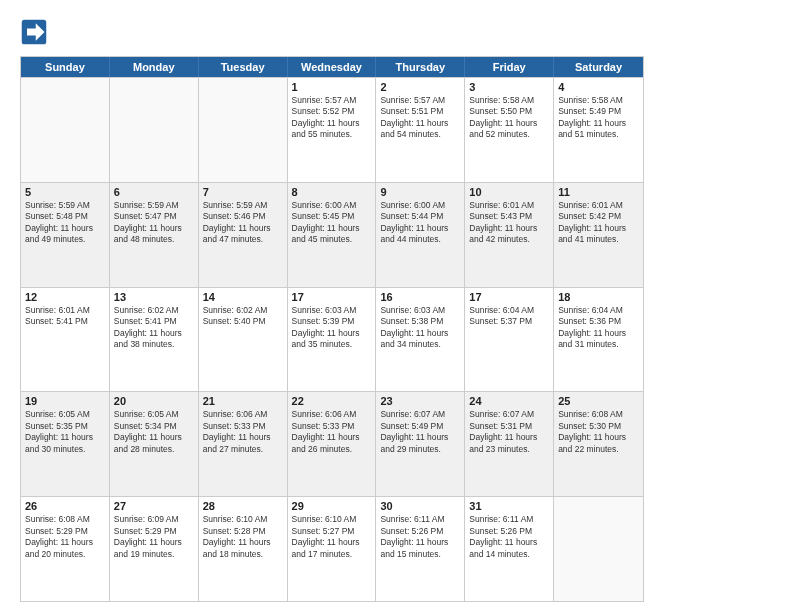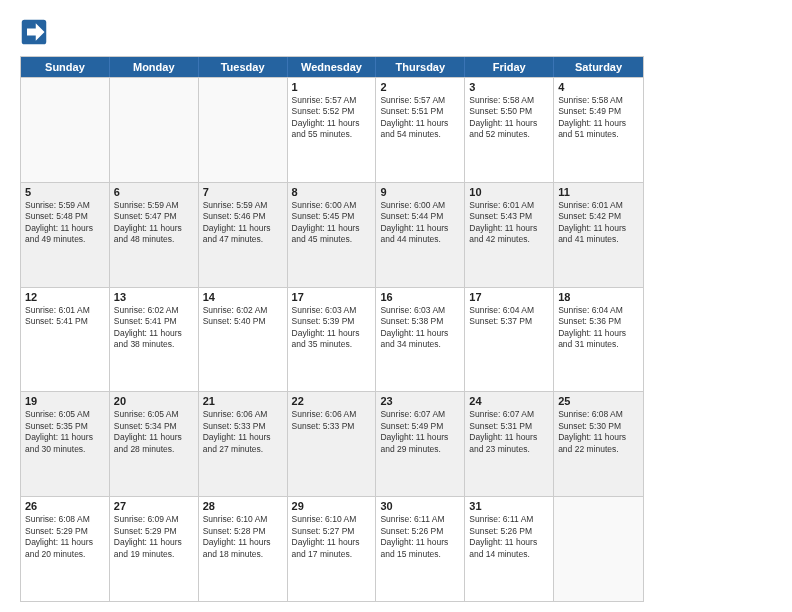--- a/index.html
+++ b/index.html
@@ -268,20 +268,21 @@
           <div class="cal-cell shaded">
             <div class="day-num">21</div>
             <div class="cell-text">Sunrise: 6:06 AM</div>
             <div class="cell-text">Sunset: 5:33 PM</div>
             <div class="cell-text">Daylight: 11 hours and 27 minutes.</div>
           </div>
           <div class="cal-cell shaded">
             <div class="day-num">22</div>
             <div class="cell-text">Sunrise: 6:06 AM</div>
             <div class="cell-text">Sunset: 5:33 PM</div>
+            <div class="cell-text">Daylight: 11 hours and 26 minutes.</div>
           </div>
           <div class="cal-cell shaded">
             <div class="day-num">23</div>
             <div class="cell-text">Sunrise: 6:07 AM</div>
             <div class="cell-text">Sunset: 5:49 PM</div>
             <div class="cell-text">Daylight: 11 hours and 29 minutes.</div>
           </div>
           <div class="cal-cell shaded">
             <div class="day-num">24</div>
             <div class="cell-text">Sunrise: 6:07 AM</div>

